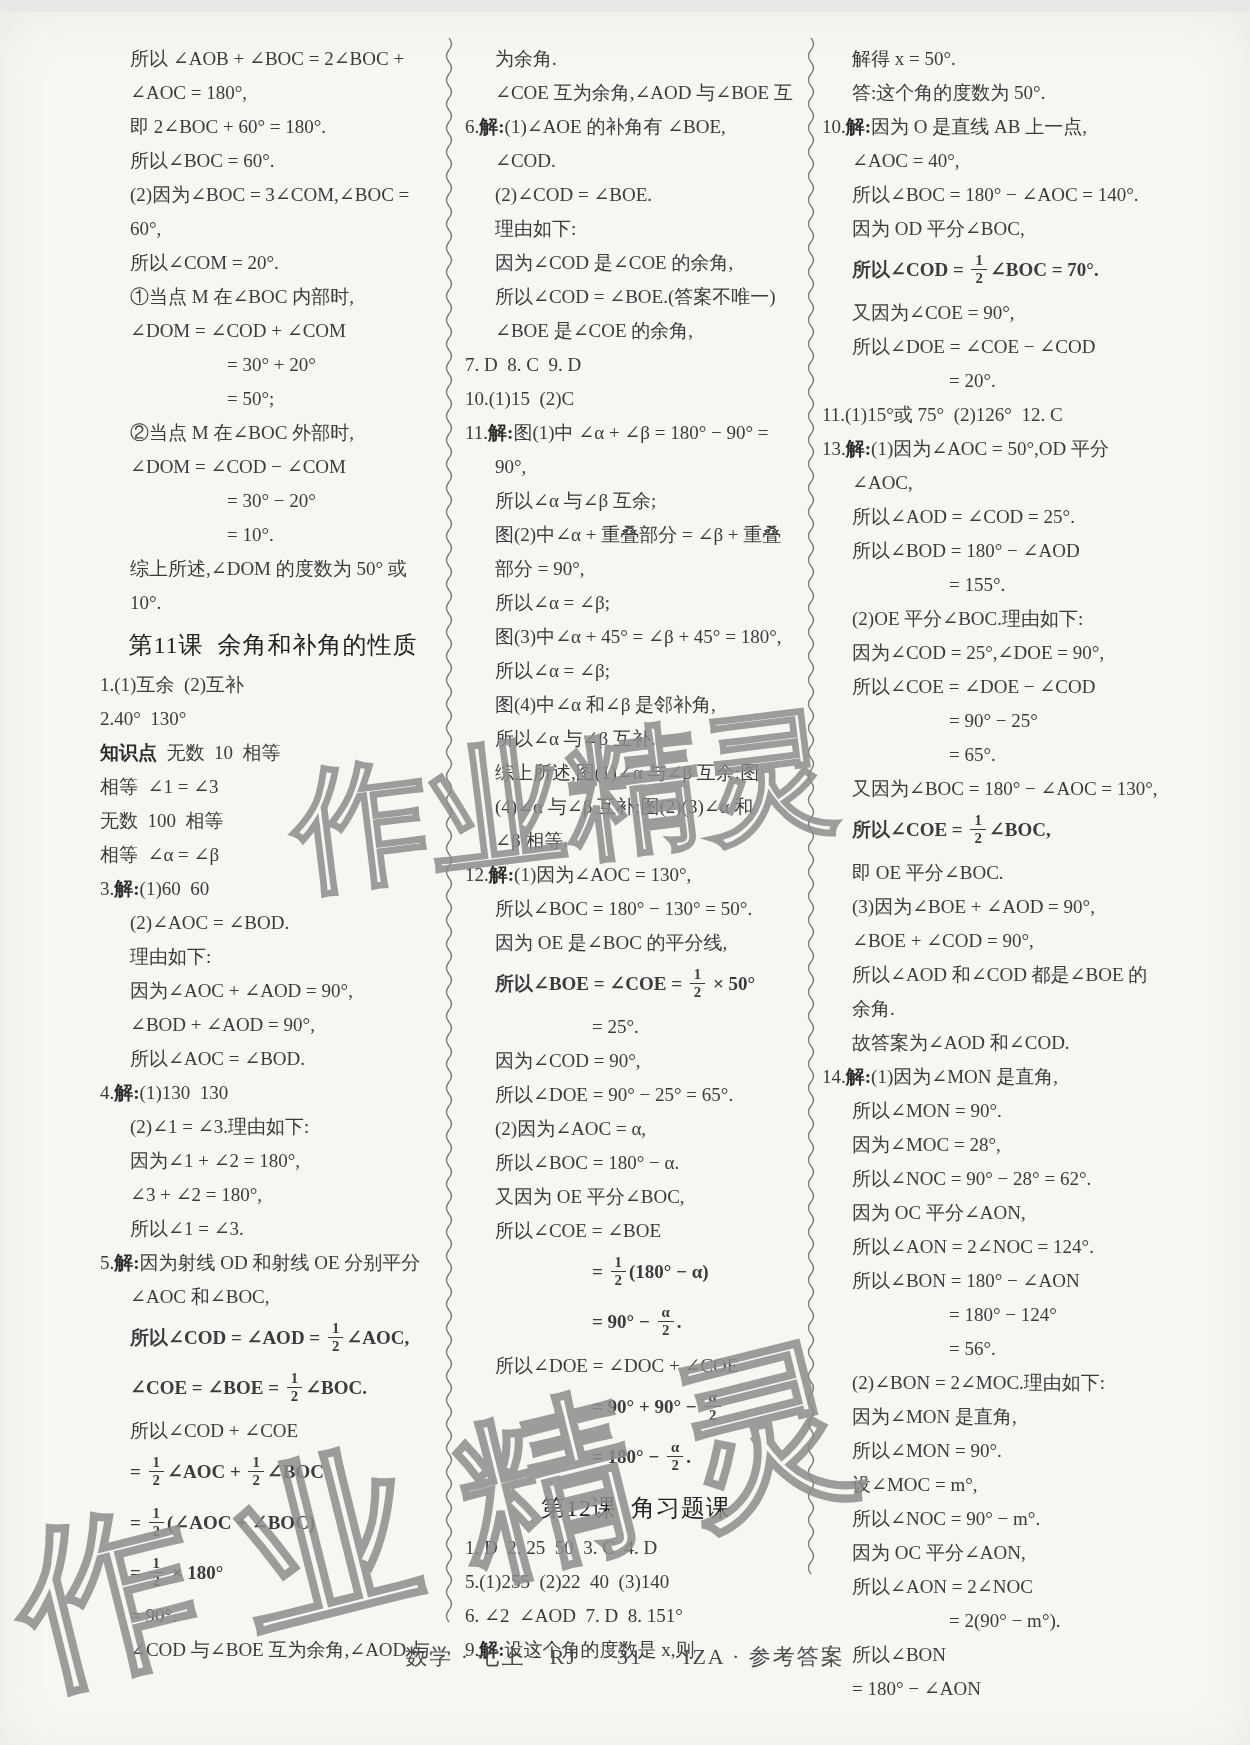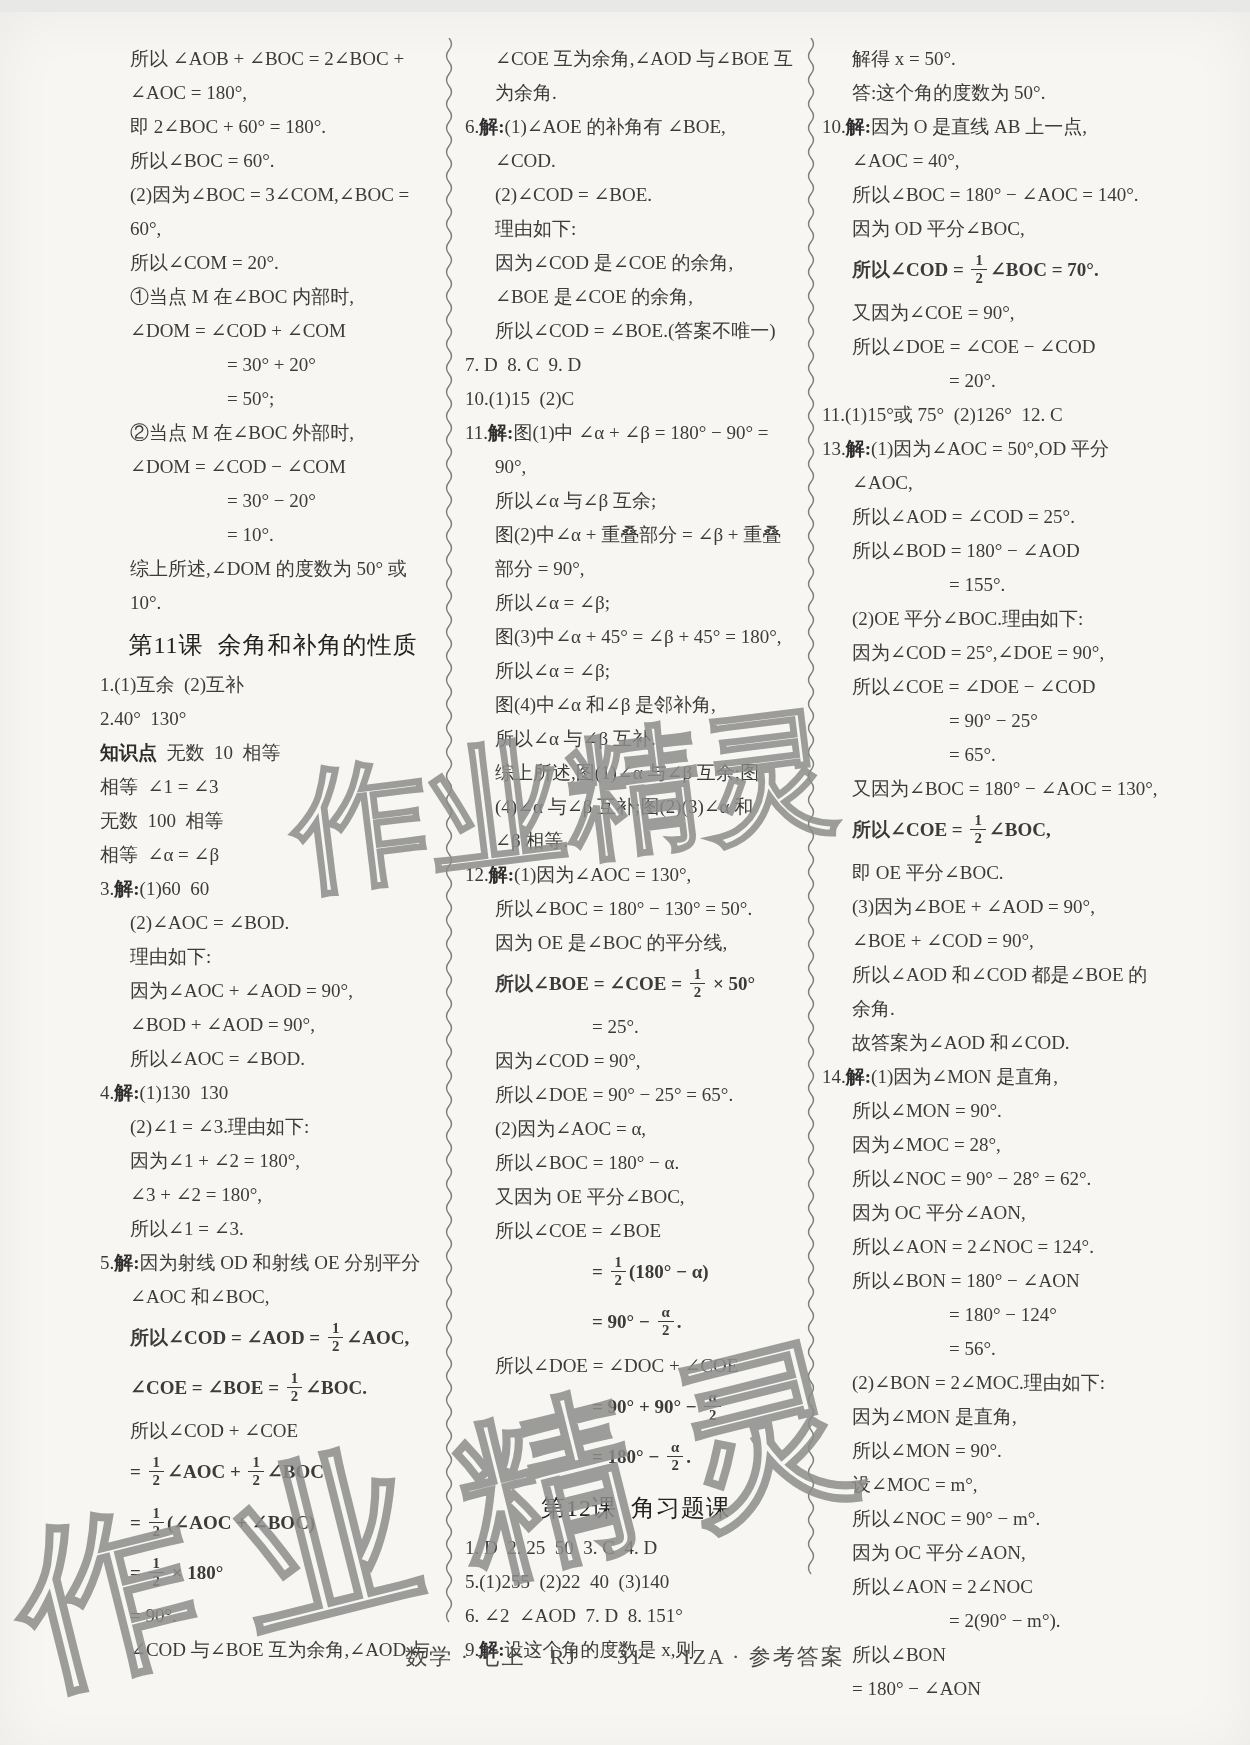--- a/index.html
+++ b/index.html
@@ -101,29 +101,29 @@
       <div class="line i1 tall">= <span class="frac"><span class="fn">1</span><span class="fd">2</span></span> × 180°</div>
       <div class="line i1">= 90°.</div>
       <div class="line i1">∠COD 与∠BOE 互为余角,∠AOD 与</div>
     </div>
 
   <svg class="divider" style="left:444px" width="12" height="1600" viewBox="0 0 12 1600">
     <path class="wave" stroke="#7d7d7a" stroke-width="1.4" fill="none" d="M5 0 q5 6 0 12 q-5 6 0 12 q5 6 0 12 q-5 6 0 12 q5 6 0 12 q-5 6 0 12 q5 6 0 12 q-5 6 0 12 q5 6 0 12 q-5 6 0 12 q5 6 0 12 q-5 6 0 12 q5 6 0 12 q-5 6 0 12 q5 6 0 12 q-5 6 0 12 q5 6 0 12 q-5 6 0 12 q5 6 0 12 q-5 6 0 12 q5 6 0 12 q-5 6 0 12 q5 6 0 12 q-5 6 0 12 q5 6 0 12 q-5 6 0 12 q5 6 0 12 q-5 6 0 12 q5 6 0 12 q-5 6 0 12 q5 6 0 12 q-5 6 0 12 q5 6 0 12 q-5 6 0 12 q5 6 0 12 q-5 6 0 12 q5 6 0 12 q-5 6 0 12 q5 6 0 12 q-5 6 0 12 q5 6 0 12 q-5 6 0 12 q5 6 0 12 q-5 6 0 12 q5 6 0 12 q-5 6 0 12 q5 6 0 12 q-5 6 0 12 q5 6 0 12 q-5 6 0 12 q5 6 0 12 q-5 6 0 12 q5 6 0 12 q-5 6 0 12 q5 6 0 12 q-5 6 0 12 q5 6 0 12 q-5 6 0 12 q5 6 0 12 q-5 6 0 12 q5 6 0 12 q-5 6 0 12 q5 6 0 12 q-5 6 0 12 q5 6 0 12 q-5 6 0 12 q5 6 0 12 q-5 6 0 12 q5 6 0 12 q-5 6 0 12 q5 6 0 12 q-5 6 0 12 q5 6 0 12 q-5 6 0 12 q5 6 0 12 q-5 6 0 12 q5 6 0 12 q-5 6 0 12 q5 6 0 12 q-5 6 0 12 q5 6 0 12 q-5 6 0 12 q5 6 0 12 q-5 6 0 12 q5 6 0 12 q-5 6 0 12 q5 6 0 12 q-5 6 0 12 q5 6 0 12 q-5 6 0 12 q5 6 0 12 q-5 6 0 12 q5 6 0 12 q-5 6 0 12 q5 6 0 12 q-5 6 0 12 q5 6 0 12 q-5 6 0 12 q5 6 0 12 q-5 6 0 12 q5 6 0 12 q-5 6 0 12 q5 6 0 12 q-5 6 0 12 q5 6 0 12 q-5 6 0 12 q5 6 0 12 q-5 6 0 12 q5 6 0 12 q-5 6 0 12 q5 6 0 12 q-5 6 0 12 q5 6 0 12 q-5 6 0 12 q5 6 0 12 q-5 6 0 12 q5 6 0 12 q-5 6 0 12 q5 6 0 12 q-5 6 0 12 q5 6 0 12 q-5 6 0 12 q5 6 0 12 q-5 6 0 12 q5 6 0 12 q-5 6 0 12 q5 6 0 12 q-5 6 0 12 q5 6 0 12 q-5 6 0 12 q5 6 0 12 q-5 6 0 12"></path>
   </svg>
 
   <div class="col col2">
+      <div class="line i1">为余角.</div>
       <div class="line i1">∠COE 互为余角,∠AOD 与∠BOE 互</div>
-      <div class="line i1">为余角.</div>
       <div class="line i0">6.<b>解:</b>(1)∠AOE 的补角有 ∠BOE,</div>
       <div class="line i1">∠COD.</div>
       <div class="line i1">(2)∠COD = ∠BOE.</div>
       <div class="line i1">理由如下:</div>
       <div class="line i1">因为∠COD 是∠COE 的余角,</div>
+      <div class="line i1">所以∠COD = ∠BOE.(答案不唯一)</div>
       <div class="line i1">∠BOE 是∠COE 的余角,</div>
-      <div class="line i1">所以∠COD = ∠BOE.(答案不唯一)</div>
       <div class="line i0">7. D  8. C  9. D</div>
       <div class="line i0">10.(1)15  (2)C</div>
       <div class="line i0">11.<b>解:</b>图(1)中 ∠α + ∠β = 180° − 90° =</div>
       <div class="line i1">90°,</div>
       <div class="line i1">所以∠α 与∠β 互余;</div>
       <div class="line i1">图(2)中∠α + 重叠部分 = ∠β + 重叠</div>
       <div class="line i1">部分 = 90°,</div>
       <div class="line i1">所以∠α = ∠β;</div>
       <div class="line i1">图(3)中∠α + 45° = ∠β + 45° = 180°,</div>
       <div class="line i1">所以∠α = ∠β;</div>

